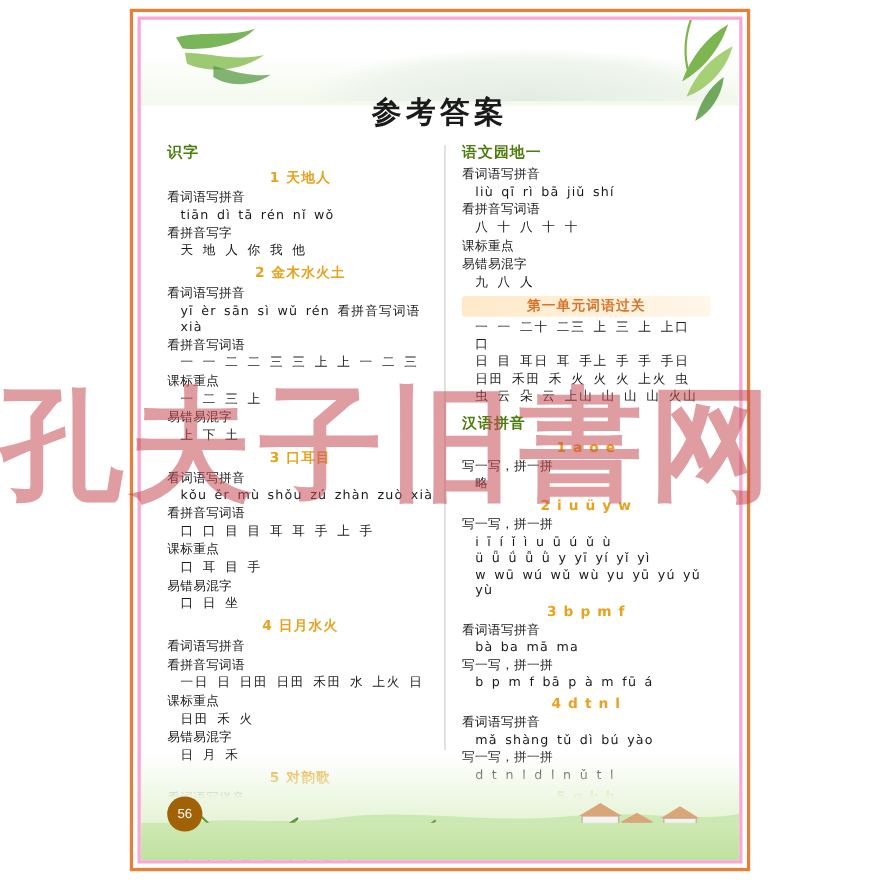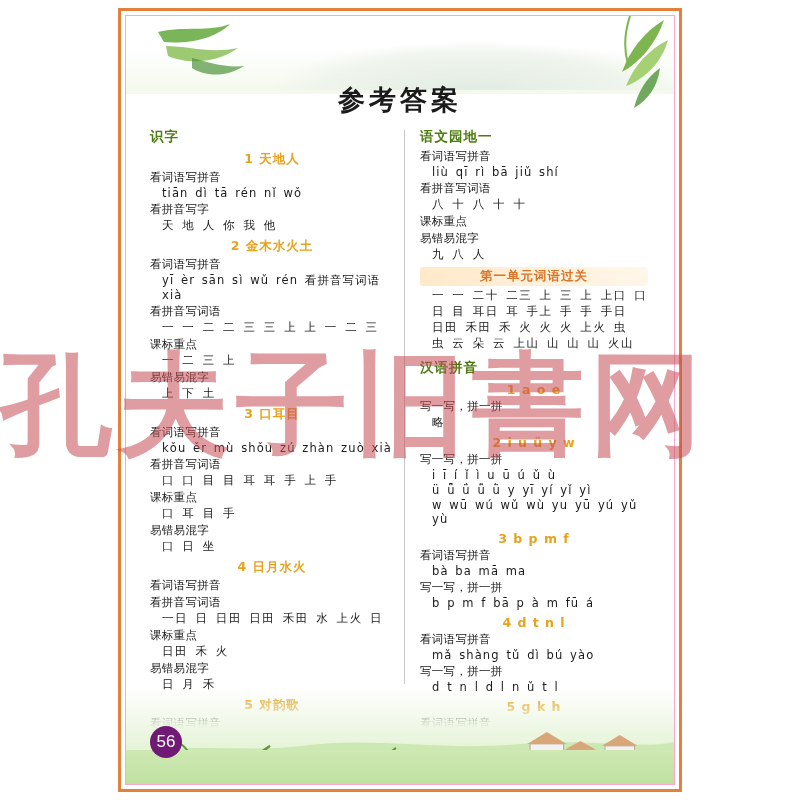--- a/index.html
+++ b/index.html
@@ -17,21 +17,21 @@
     width:564px;height:784px;
     background:#ffffff;
     border:3px solid #e2803c;
     box-sizing:border-box;
     overflow:hidden;
   }
   #inner{
     position:absolute;
     left:4px;top:4px;right:4px;bottom:4px;
     background:#fff;
-    border:1px solid #f9a8d4;
+    border:3px solid #f9a8d4;
     overflow:hidden;
   }
   
   .top-deco{
     position:absolute;left:0;top:0;width:100%;height:78px;
     background:linear-gradient(180deg,#ffffff 0%,#ffffff 40%,#f3f9ec 100%);
     pointer-events:none;
   }
   .hill{
     position:absolute;top:26px;left:150px;width:400px;height:48px;
@@ -50,22 +50,22 @@
     background:linear-gradient(180deg, rgba(255,255,255,0) 0%, #eef7e4 42%, #d8eec3 100%);
     pointer-events:none;
   }
   .bottom-deco .ground{
     position:absolute;left:0;bottom:0;width:100%;height:34px;
     background:linear-gradient(180deg,#cfe9b4 0%, #bfe2a0 100%);
   }
   .page-num{
     position:absolute;left:24px;bottom:26px;
     width:32px;height:32px;border-radius:50%;
-    background:#701a75;color:#ffffff;
-    font-size:17px;line-height:32px;text-align:center;
+    background:#a16207;color:#ffffff;
+    font-size:12px;line-height:32px;text-align:center;
     font-family:"Liberation Sans",sans-serif;
   }
   
   .title{
     position:absolute;top:66px;left:0;width:100%;
     text-align:center;
     font-size:27px;font-weight:bold;color:#1a1a1a;
     letter-spacing:4px;
     font-family:"DejaVu Sans","Liberation Sans",sans-serif;
   }

